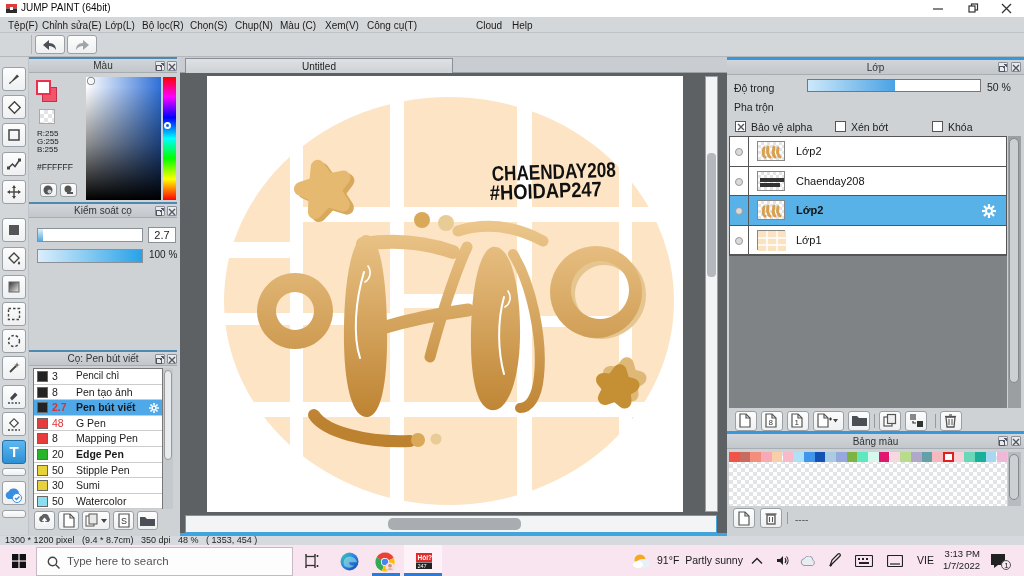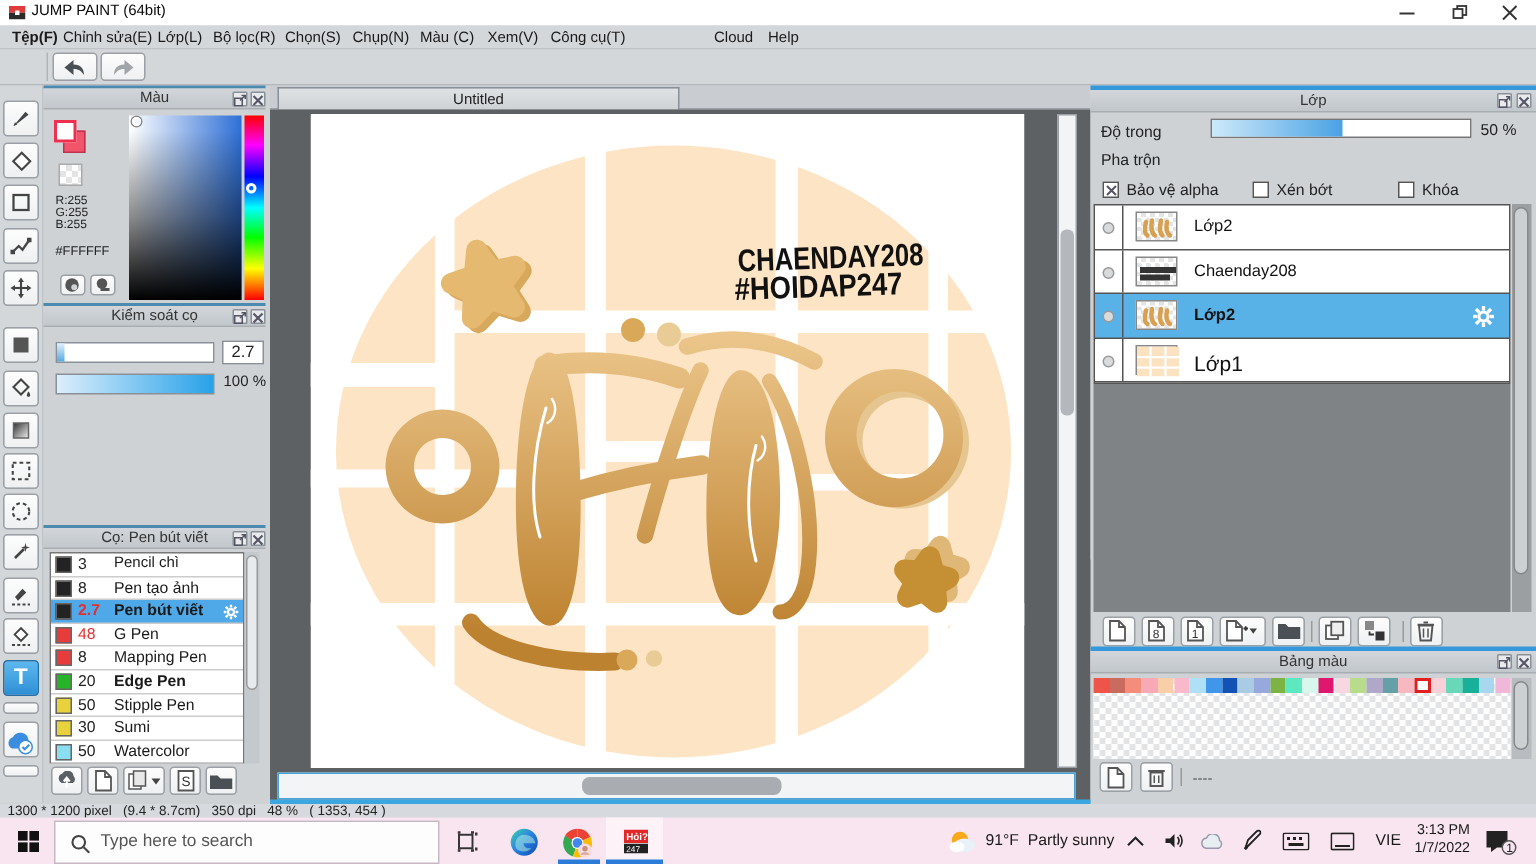--- a/index.html
+++ b/index.html
@@ -21,21 +21,21 @@
   <div class="abs" style="left:21px;top:2px;font-size:10px;color:#0a0a0a;">JUMP PAINT (64bit)</div>
   <svg class="abs" style="left:930px;top:3px;" width="90" height="11">
     <line x1="3" y1="6" x2="13" y2="6" stroke="#333" stroke-width="1.2"></line>
     <rect x="41.5" y="1" width="6" height="6" fill="none" stroke="#333" stroke-width="1.2"></rect>
     <rect x="39" y="3" width="6" height="6" fill="#fff" stroke="#333" stroke-width="1.2"></rect>
     <path d="M72 1 L81 10 M81 1 L72 10" stroke="#333" stroke-width="1.3"></path>
   </svg>
 </div>
 
 <div class="abs" style="left:0;top:17px;width:1024px;height:16px;background:#d4d7da;border-bottom:1px solid #bfc3c7;font-size:10px;color:#1a1a1a;">
-  <span class="abs" style="left:8px;top:3px;font-weight:bold;">Tệp(F)</span>
+  <span class="abs" style="left:8px;top:3px;">Tệp(F)</span>
   <span class="abs" style="left:42px;top:3px;">Chỉnh sửa(E)</span>
   <span class="abs" style="left:105px;top:3px;">Lớp(L)</span>
   <span class="abs" style="left:142px;top:3px;">Bộ lọc(R)</span>
   <span class="abs" style="left:190px;top:3px;">Chọn(S)</span>
   <span class="abs" style="left:235px;top:3px;">Chụp(N)</span>
   <span class="abs" style="left:280px;top:3px;">Màu (C)</span>
   <span class="abs" style="left:325px;top:3px;">Xem(V)</span>
   <span class="abs" style="left:367px;top:3px;">Công cụ(T)</span>
   <span class="abs" style="left:425px;top:16px;">Cửa sổ(W)</span>
   <span class="abs" style="left:476px;top:3px;">Cloud</span>
@@ -406,21 +406,21 @@
       <div style="position:relative;height:29.5px;border-bottom:1px solid #555;">
         <div class="abs" style="left:0;top:0;width:19px;height:100%;border-right:1px solid #555;"></div>
         <div class="abs" style="left:5px;top:11px;width:8px;height:8px;border-radius:50%;background:#d8dadc;border:1px solid #999;"></div>
         <div class="abs checker" style="left:27px;top:4px;width:28px;height:20px;background-size:6px 6px;background-color:#fff;border:1px solid #888;"><svg width="28" height="20">
             <rect x="0" y="0" width="28" height="20" fill="#fbe3c2"></rect>
             <line x1="9" y1="0" x2="9" y2="20" stroke="#fff" stroke-width="1.5"></line>
             <line x1="19" y1="0" x2="19" y2="20" stroke="#fff" stroke-width="1.5"></line>
             <line x1="0" y1="7" x2="28" y2="7" stroke="#fff" stroke-width="1.5"></line>
             <line x1="0" y1="14" x2="28" y2="14" stroke="#fff" stroke-width="1.5"></line>
           </svg></div>
-        <div class="abs" style="left:66px;top:8px;font-size:14px;color:#111;">Lớp1</div>
+        <div class="abs" style="left:66px;top:8px;font-size:11px;color:#111;">Lớp1</div>
       </div>
     </div>
   <div class="abs" style="left:2px;top:196px;width:278px;height:152px;background:#7f8385;"></div>
 
   <div class="abs" style="left:281px;top:76px;width:13px;height:272px;background:#9b9fa2;">
     <div class="abs" style="left:1px;top:2px;width:10px;height:245px;background:#ccd0d3;border:1px solid #888;border-radius:5px;"></div>
   </div>
 
   <div class="abs" id="layerbtns" style="left:0;top:348px;width:297px;height:26px;">
       <div class="btn" style="left:8px;top:3px;width:22px;height:20px;"></div>

